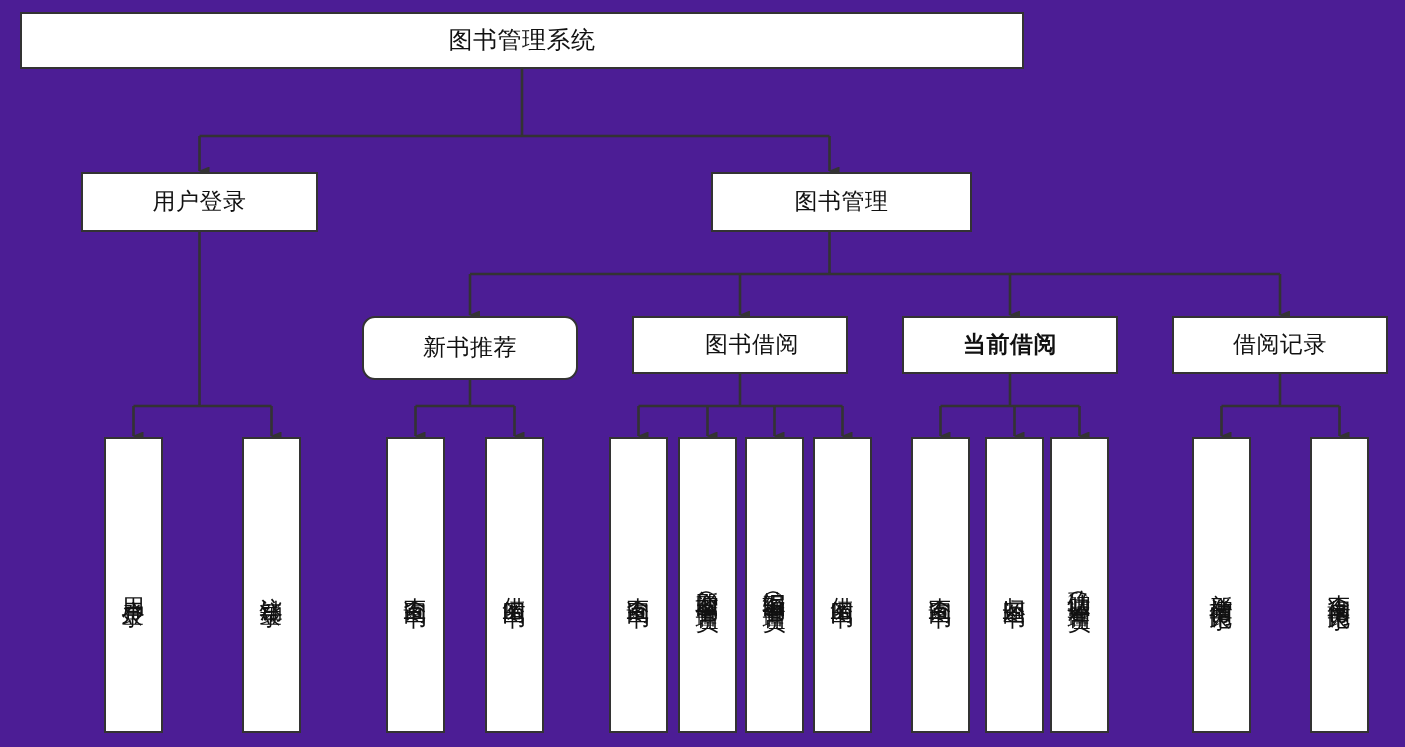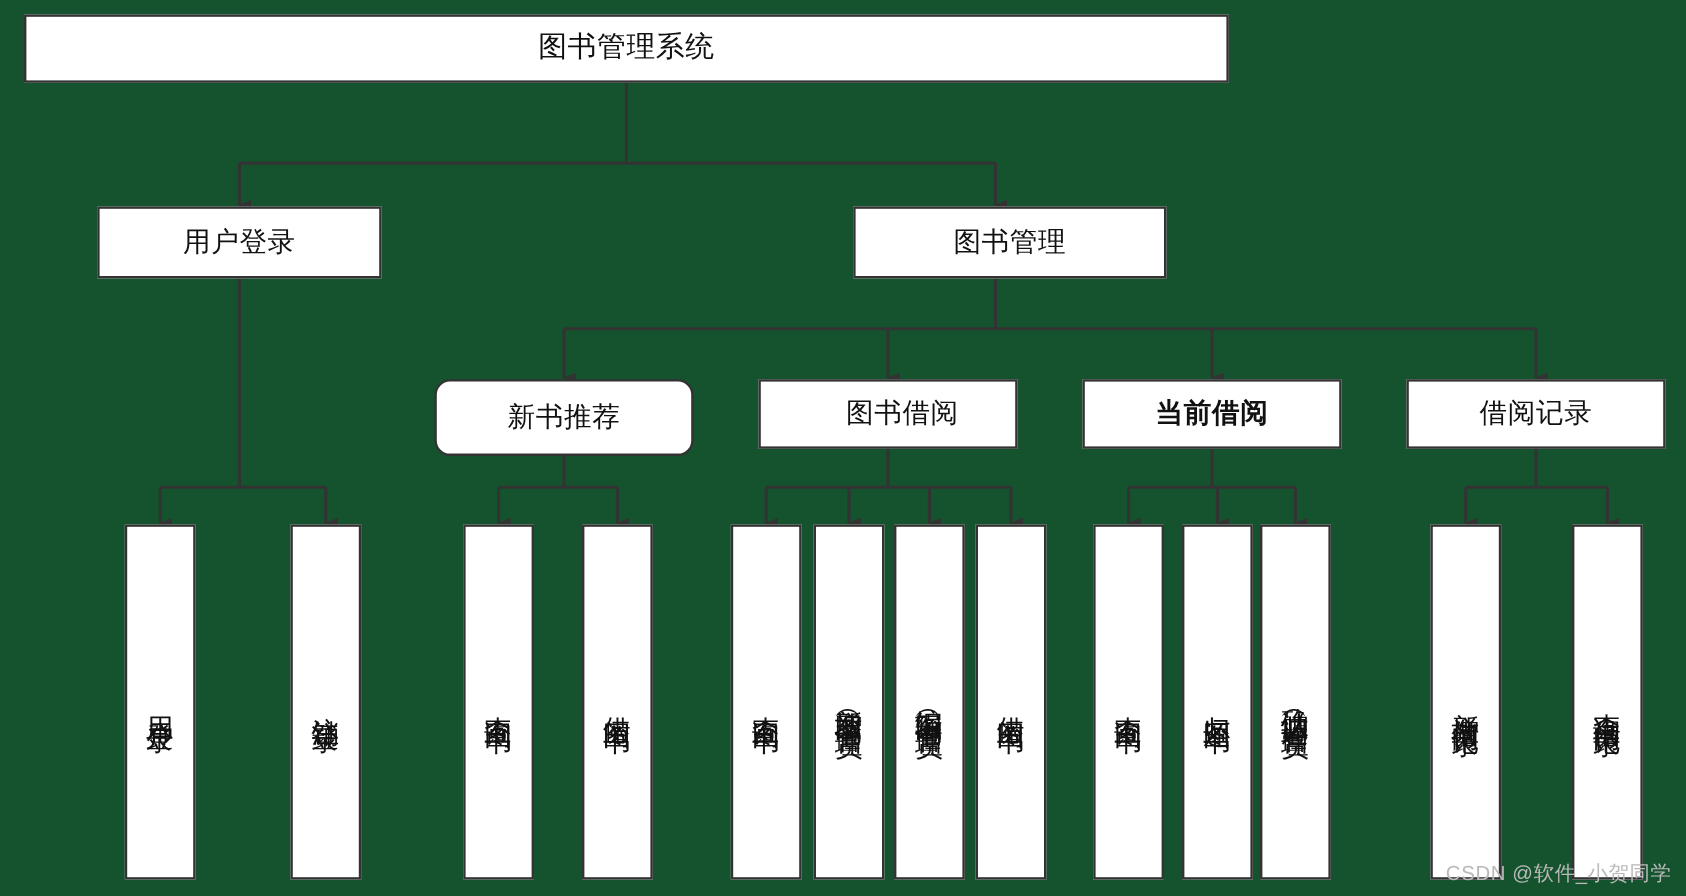--- a/index.html
+++ b/index.html
@@ -8,21 +8,21 @@
     padding: 0;
     background: #ffffff;
   }
   body {
     font-family: "Liberation Sans", "DejaVu Sans", sans-serif;
   }
   #diagram-root {
     position: relative;
     width: 1405px;
     height: 747px;
-    background: #14532d;
+    background: #4c1d95;
     overflow: hidden;
   }
   #edge-layer {
     position: absolute;
     left: 0;
     top: 0;
     width: 1405px;
     height: 747px;
     pointer-events: none;
   }
@@ -180,14 +180,13 @@
         <span class="label">确认归还（管理员）</span>
       </div>
       <div class="node vertical" style="left: 1192px; top: 437px; width: 59px; height: 296px;">
         <span class="label">新增借阅记录</span>
       </div>
       <div class="node vertical" style="left: 1310px; top: 437px; width: 59px; height: 296px;">
         <span class="label">查询借阅记录</span>
       </div>
     </div>
 
-  <div id="watermark">CSDN @软件_小贺同学</div>
 </div>
 
 </body></html>

